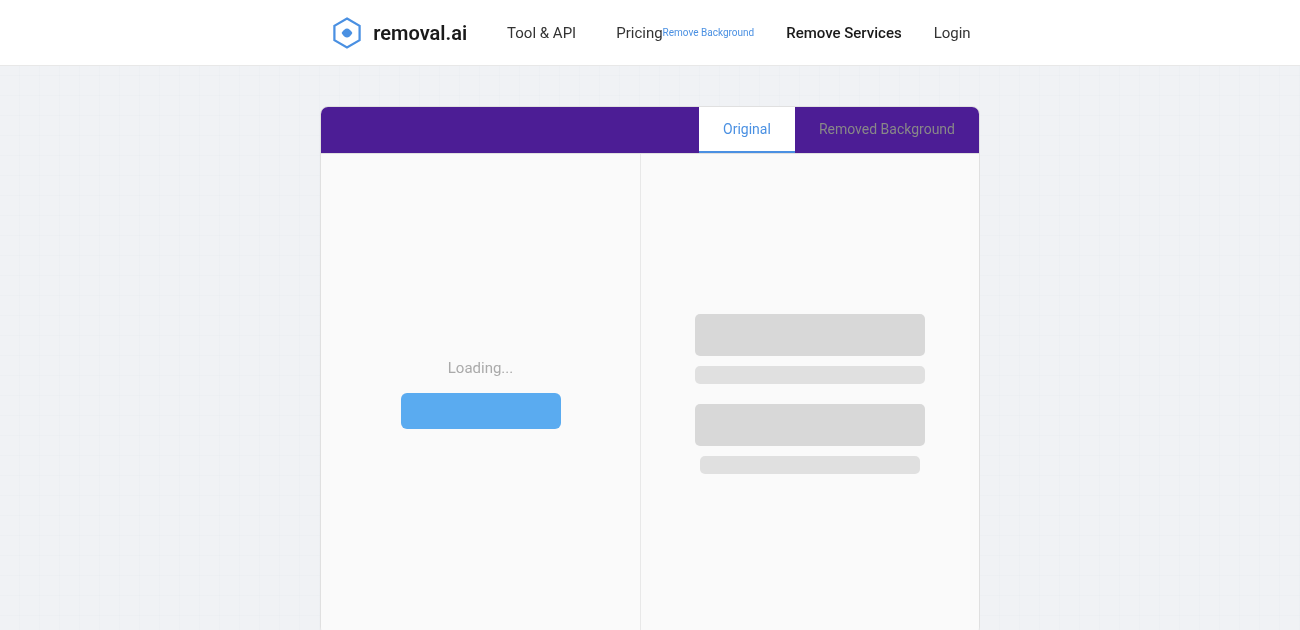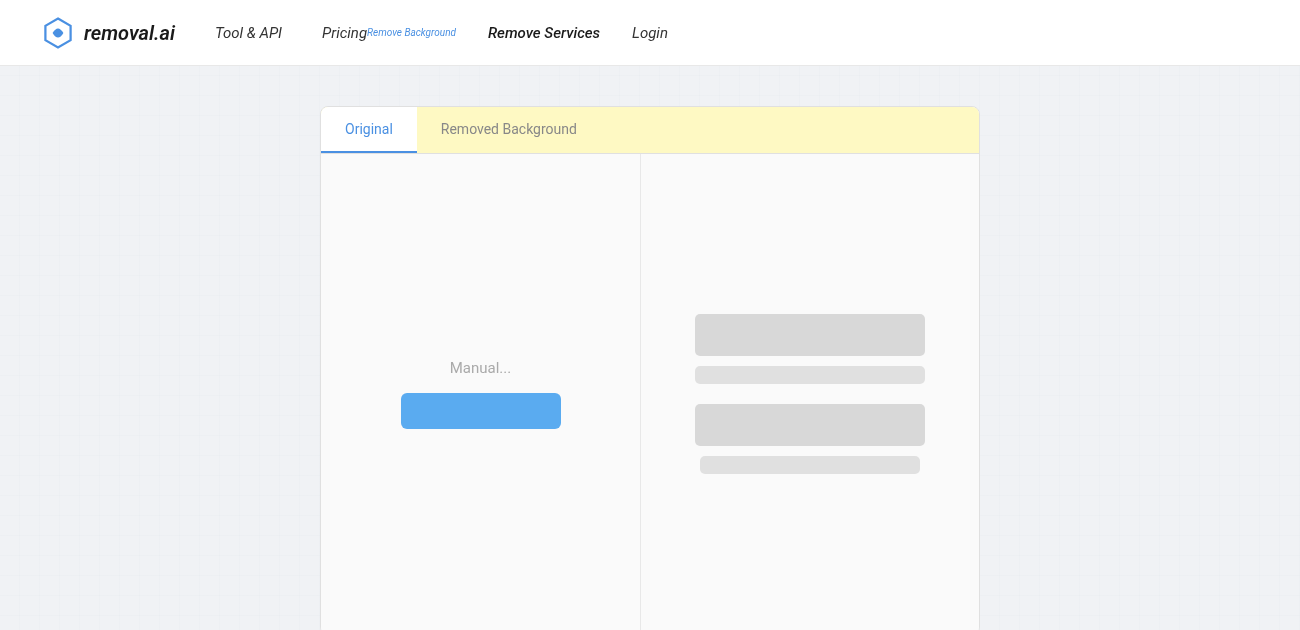--- a/index.html
+++ b/index.html
@@ -14,22 +14,21 @@
     }
 
     
     .navbar {
       background: #fff;
       border-bottom: 1px solid #e8e8e8;
       height: 66px;
       display: flex;
       align-items: center;
       padding: 0 40px;
-      justify-content: flex-start;
-      font-style: italic;
+      justify-content: center;
     }
     .navbar-left {
       display: flex;
       align-items: center;
       gap: 40px;
     }
     .logo {
       display: flex;
       align-items: center;
       gap: 8px;
@@ -93,21 +92,22 @@
       border-radius: 8px;
       border: 1px solid #e0e0e0;
       width: 660px;
       overflow: hidden;
     }
 
     
     .tabs {
       display: flex;
       border-bottom: 1px solid #e0e0e0;
-      background: #fef9c3;
+      background: #4c1d95;
+      justify-content: flex-end;
     }
     .tab {
       padding: 14px 24px;
       font-size: 14px;
       cursor: pointer;
       color: #888;
       border-bottom: 2px solid transparent;
     }
     .tab-active {
       padding: 14px 24px;
@@ -220,21 +220,21 @@
   <div class="card">
 
     <div class="tabs">
       <div class="tab-active">Original</div>
       <div class="tab">Removed Background</div>
     </div>
 
     <div class="card-body">
 
       <div class="left-panel">
-        <span class="loading-text">Manual...</span>
+        <span class="loading-text">Loading...</span>
         <div class="loading-bar"></div>
       </div>
 
       <div class="right-panel">
 
         <div class="skeleton-group">
           <div class="skeleton-block-wide"></div>
           <div class="skeleton-block-narrow"></div>
         </div>
 

